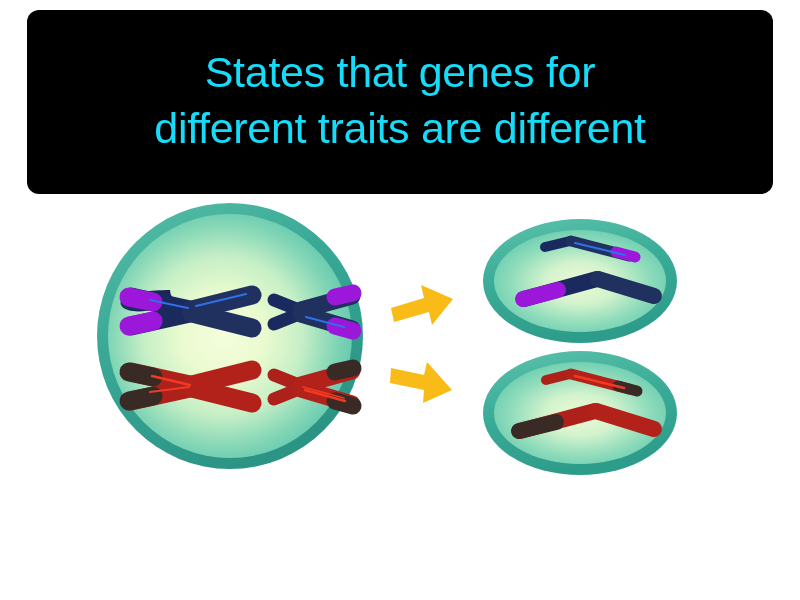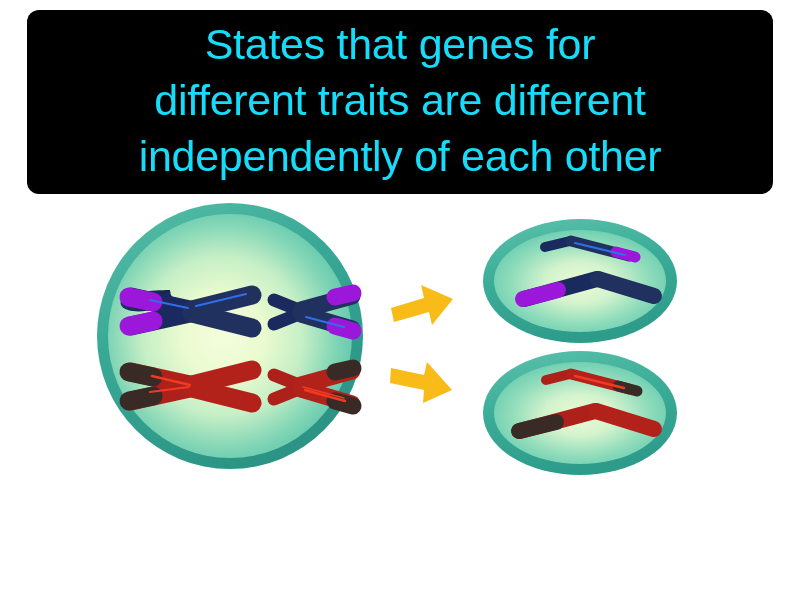--- a/index.html
+++ b/index.html
@@ -62,21 +62,20 @@
   }
 </style>
 </head>
 <body>
 
 <div id="stage">
 
   <div id="definition-banner">
     <div class="definition-line">States that genes for</div>
     <div class="definition-line">different traits are different</div>
-    <div class="definition-line">independently of each other</div>
   </div>
 
   <div id="diagram">
     <svg width="800" height="404" viewBox="0 0 800 404" xmlns="http://www.w3.org/2000/svg">
       <defs>
 
         <radialGradient id="cytoGrad" cx="47%" cy="50%" r="56%">
           <stop offset="0%" stop-color="#F4FDDC"></stop>
           <stop offset="30%" stop-color="#EBFBD0"></stop>
           <stop offset="58%" stop-color="#C6EFC6"></stop>

